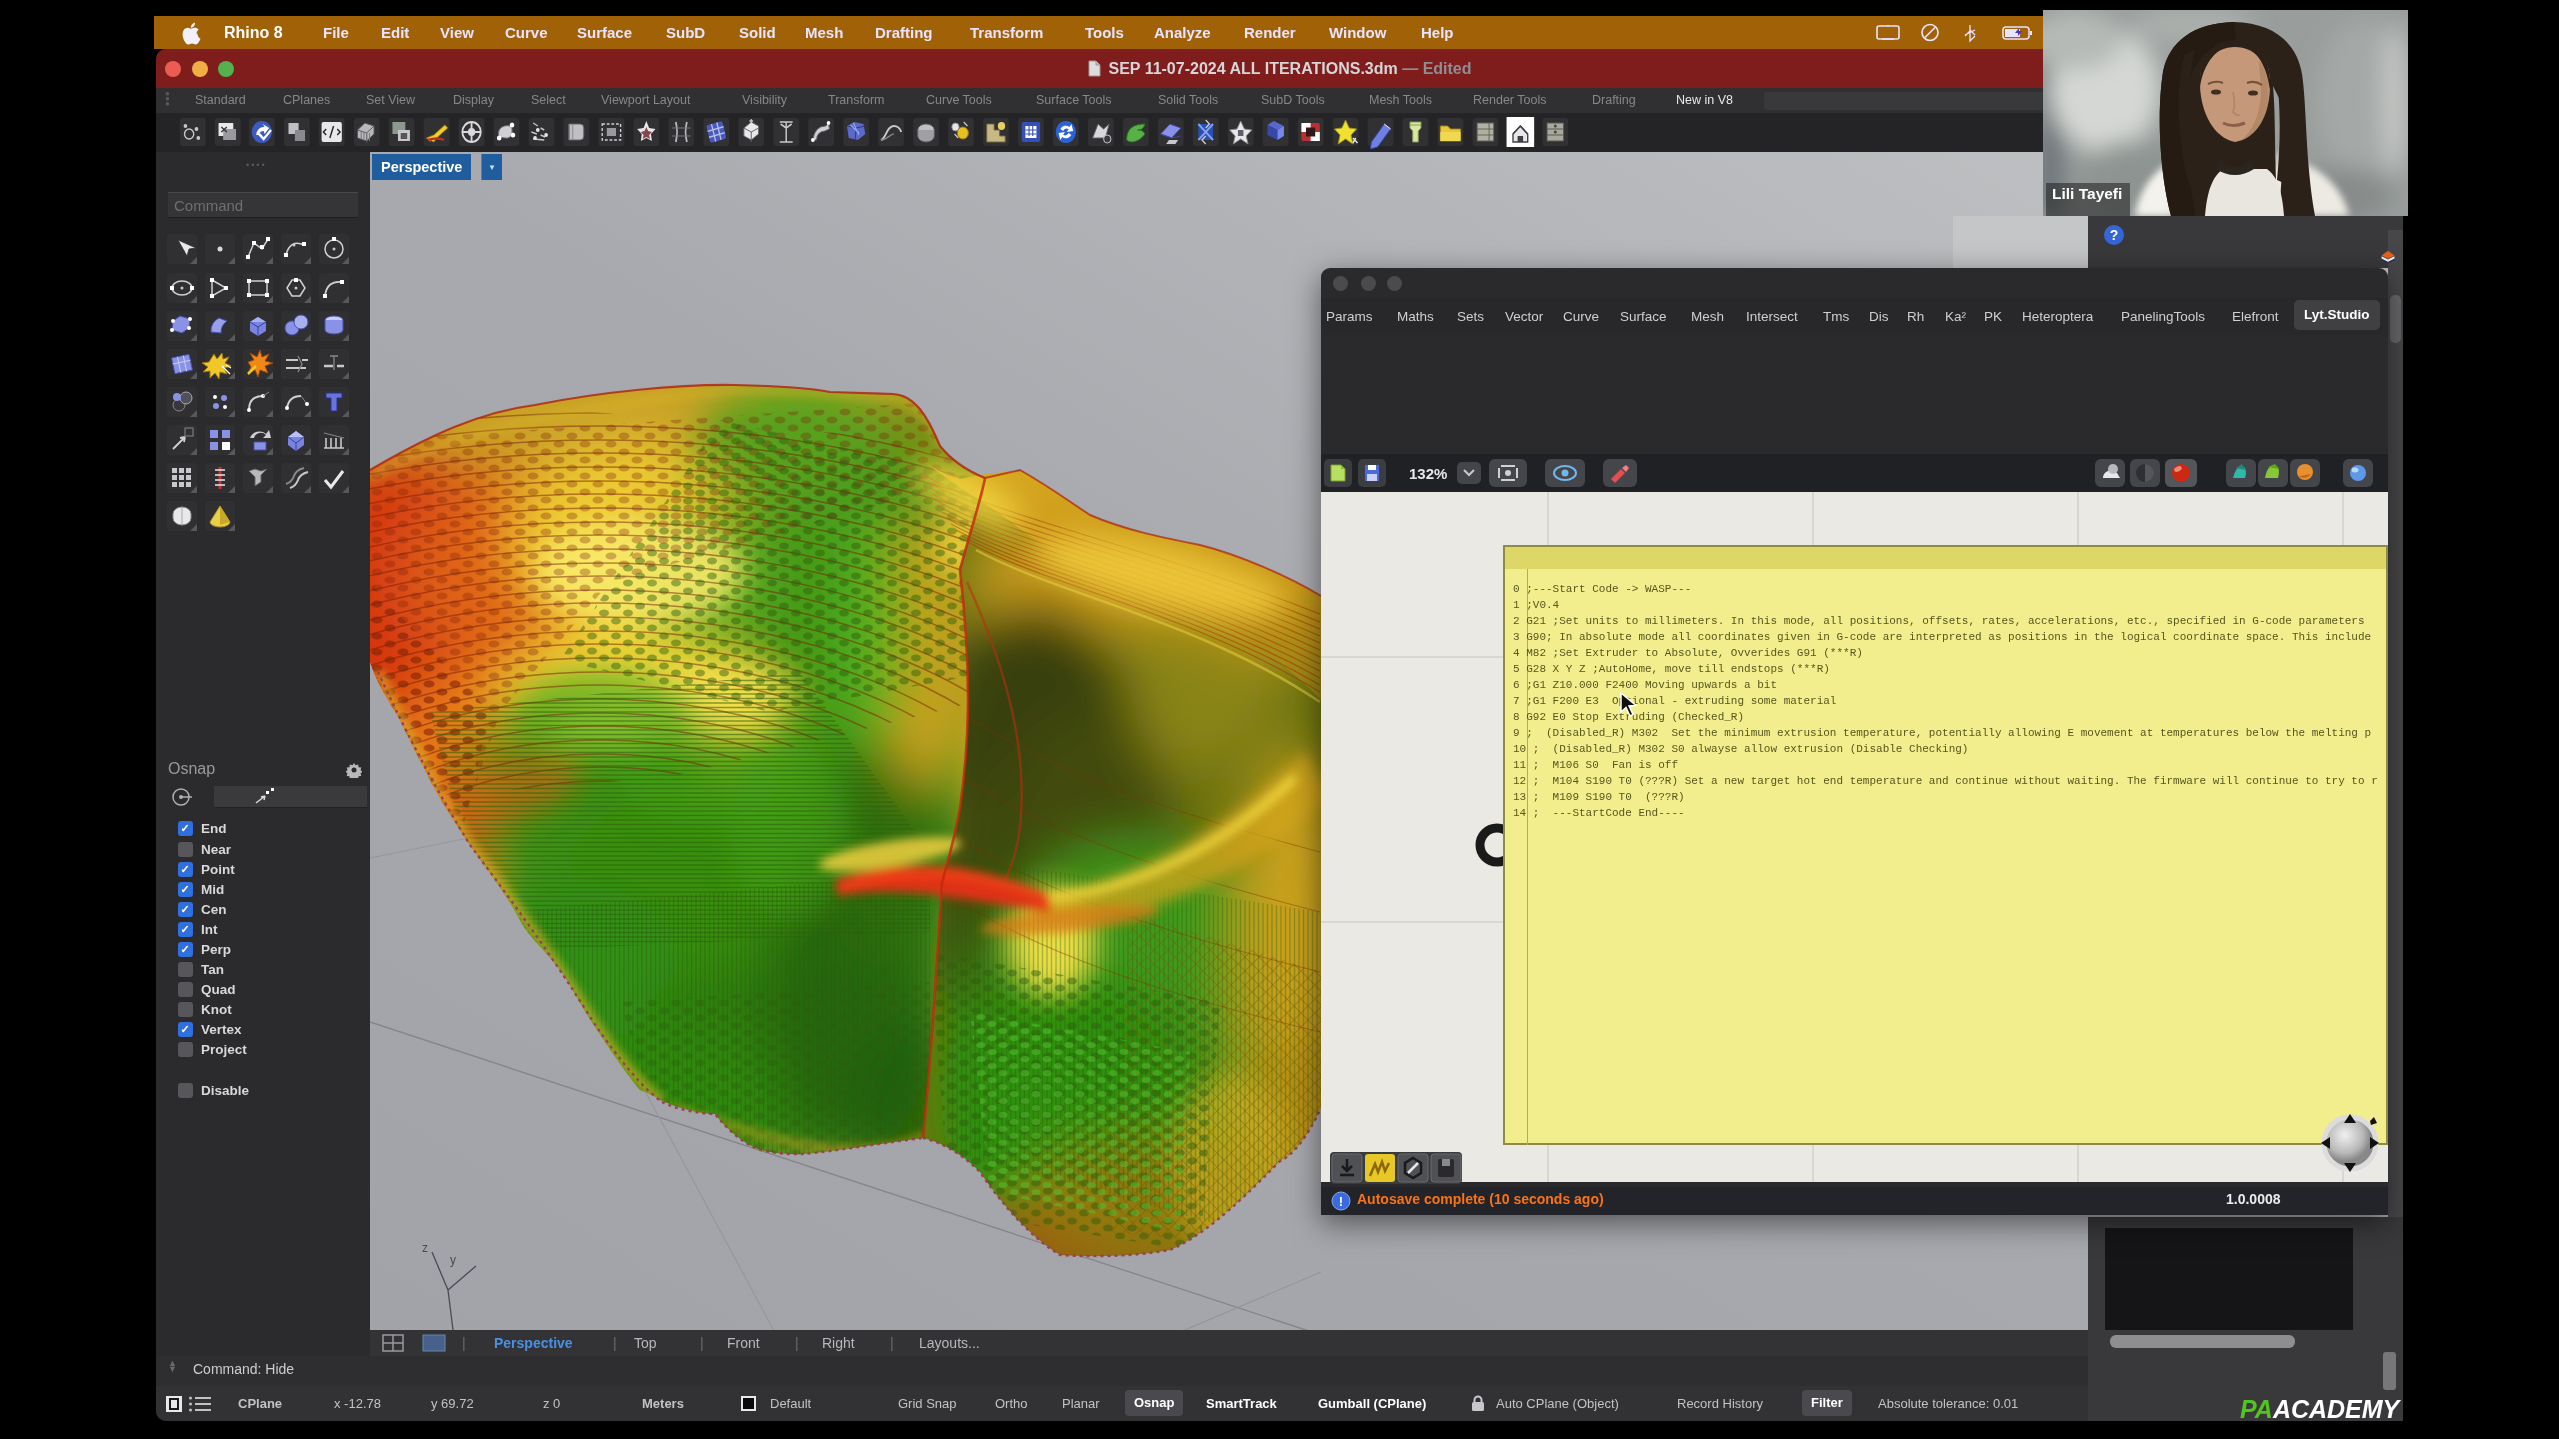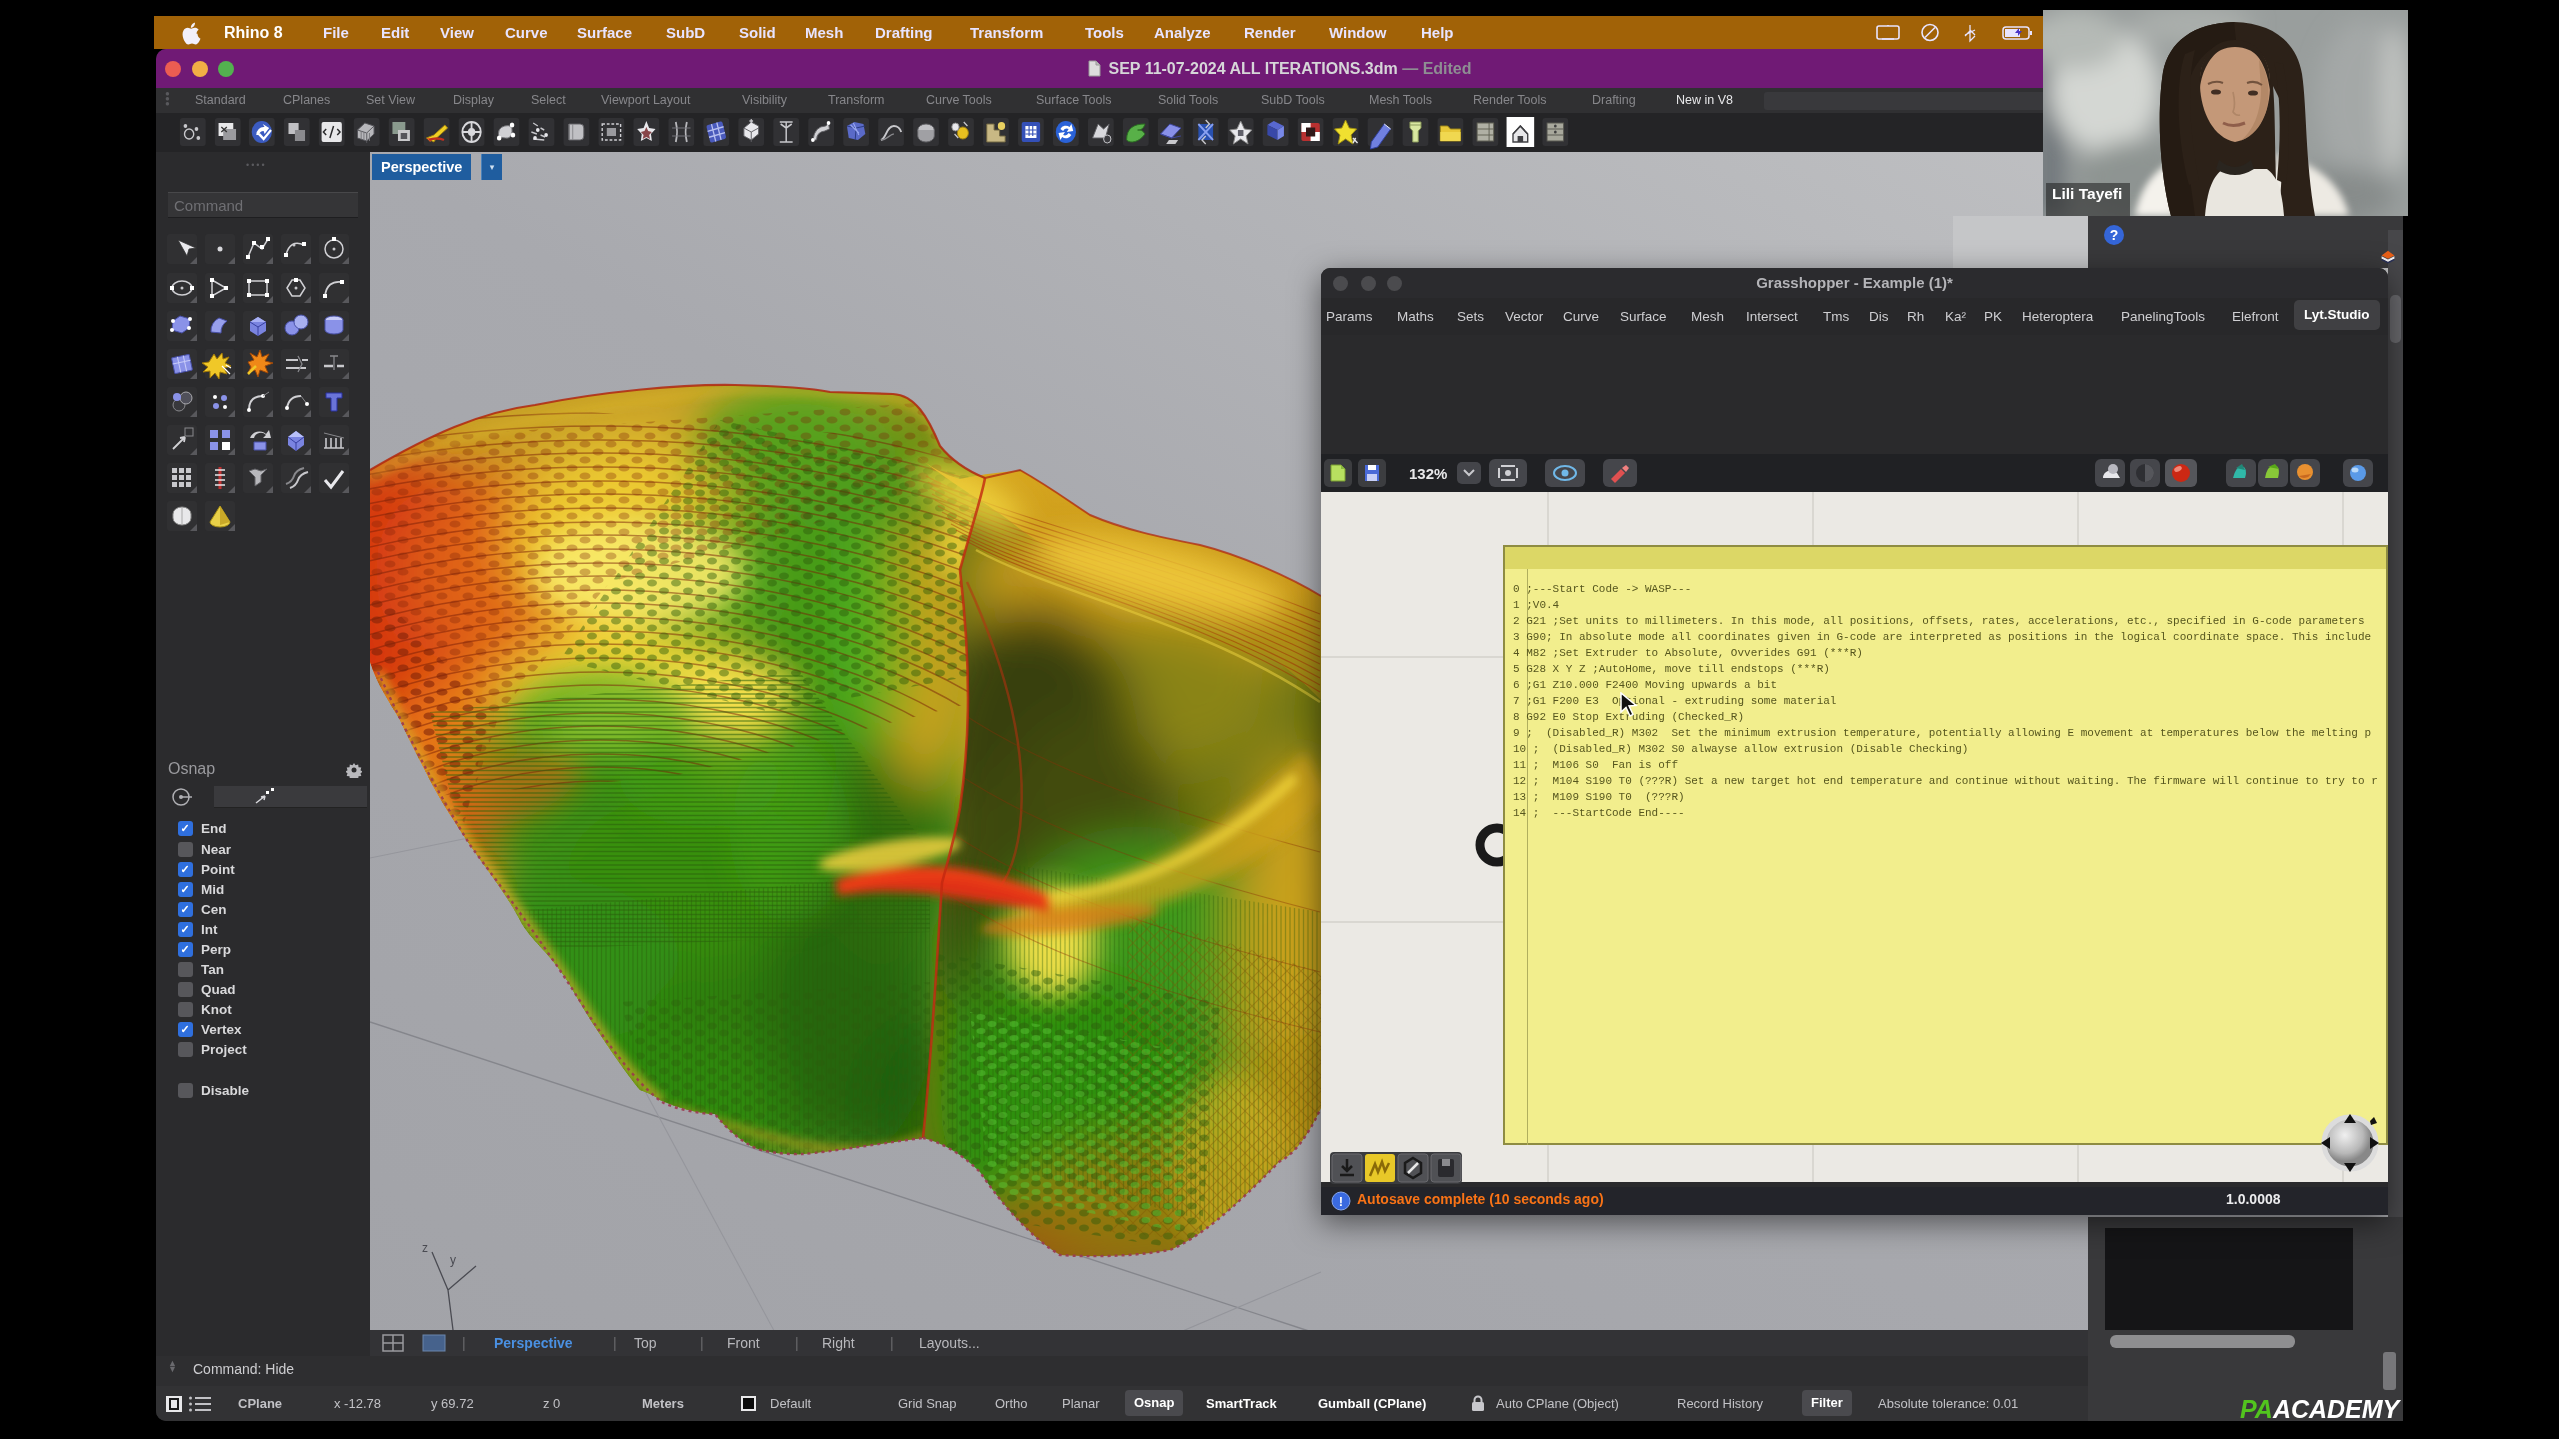--- a/index.html
+++ b/index.html
@@ -10,21 +10,21 @@
   
   #menubar { position:absolute; left:154px; top:16px; width:2249px; height:33px;
     background:#a16207; color:#fff; }
   #menubar .mi { position:absolute; top:0; height:33px; line-height:33px;
     font-size:15px; color:#e8e4ff; font-weight:600; }
 
   
   #rhino { position:absolute; left:156px; top:49px; width:2247px; height:1372px;
     background:#2d2d2f; border-radius:10px; }
   #titlebar { position:absolute; left:0; top:0; width:100%; height:39px;
-    background:#701a75; border-radius:10px 10px 0 0; }
+    background:#7f1d1d; border-radius:10px 10px 0 0; }
   #wintitle { position:absolute; left:0; top:0; width:100%; height:39px; line-height:39px;
     text-align:center; color:#d6d6d8; font-size:16px; font-weight:700; }
   #tabbar { position:absolute; left:0; top:39px; width:100%; height:25px; background:#303032; }
   #tabbar span { position:absolute; top:0; height:25px; line-height:25px; font-size:12.5px; color:#87878b; }
   #iconrow { position:absolute; left:0; top:64px; width:100%; height:39px; background:#242426; }
 
   
   #sidebar { position:absolute; left:0; top:103px; width:214px; height:1227px; background:#2b2b2d; }
   #cmdbox { position:absolute; left:12px; top:40px; width:190px; height:26px; background:#353537;
     border-top:1px solid #48484a; border-bottom:1px solid #1e1e20;
@@ -998,21 +998,20 @@
       <path d="M2 11 l8 4 8 -4 v3 l-8 4 -8 -4 z" fill="#f0f0f4"></path>
       <path d="M2 14 l8 4 8 -4 v2 l-8 4 -8 -4 z" fill="#283058"></path>
     </svg>
   <div id="brpanel">
     <div class="abs" style="left:17px;top:11px;width:248px;height:102px;background:#151517"></div>
     <div class="abs" style="left:22px;top:118px;width:185px;height:13px;background:#8e8e90;border-radius:6px"></div>
     <div class="abs" style="left:295px;top:135px;width:13px;height:38px;background:#77777a;border-radius:3px"></div>
   </div>
 </div>
 <div id="gh">
-  <div id="ghtitle">Grasshopper - Example (1)*</div>
   <div id="ghtitle2">
       <span style="position:absolute;left:12px;top:8px;width:15px;height:15px;border-radius:50%;background:#4b4b4e"></span>
       <span style="position:absolute;left:40px;top:8px;width:15px;height:15px;border-radius:50%;background:#4b4b4e"></span>
       <span style="position:absolute;left:66px;top:8px;width:15px;height:15px;border-radius:50%;background:#4b4b4e"></span>
     </div>
   <div id="ghtabs">
     <span style="left:5px">Params</span>
     <span style="left:76px">Maths</span>
     <span style="left:136px">Sets</span>
     <span style="left:184px">Vector</span>

